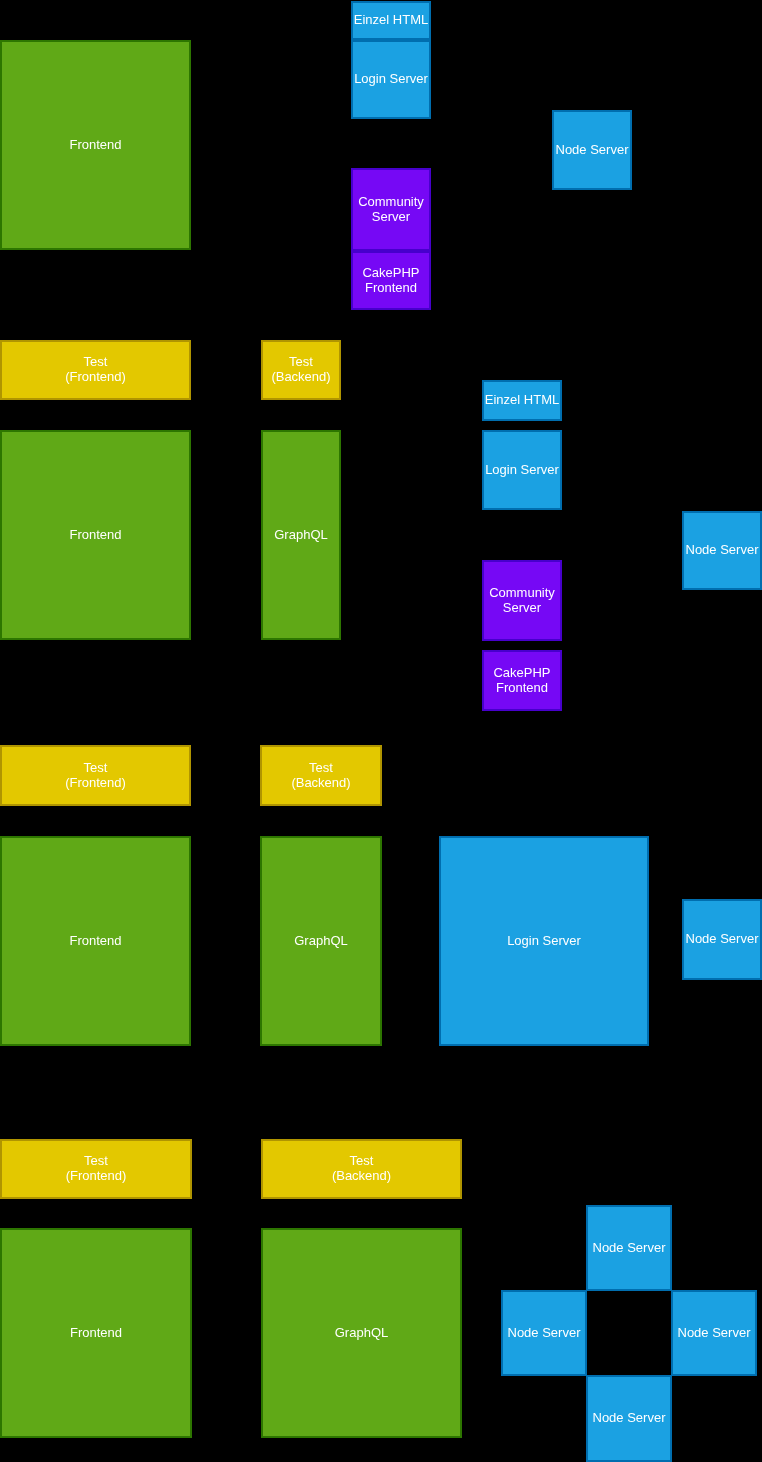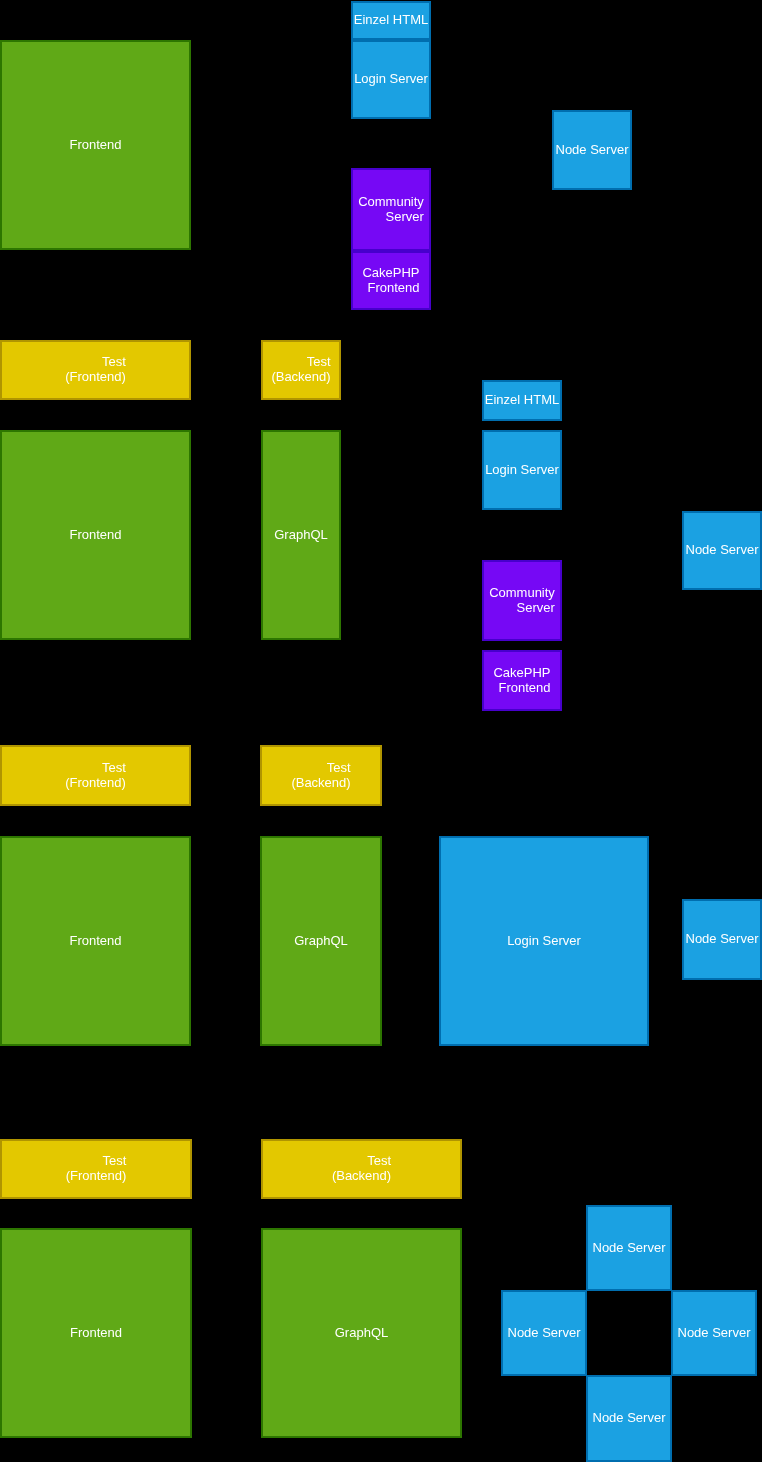--- a/index.html
+++ b/index.html
@@ -22,21 +22,21 @@
     width: 0;
     height: 0;
   }
   .node {
     position: absolute;
     box-sizing: border-box;
     border: 2px solid transparent;
     display: flex;
     align-items: center;
     justify-content: center;
-    text-align: right;
+    text-align: center;
   }
   .node-label {
     color: #ffffff;
     font-size: 13px;
     line-height: 1.15;
     white-space: pre-line;
     pointer-events: none;
   }
 </style>
 </head>

